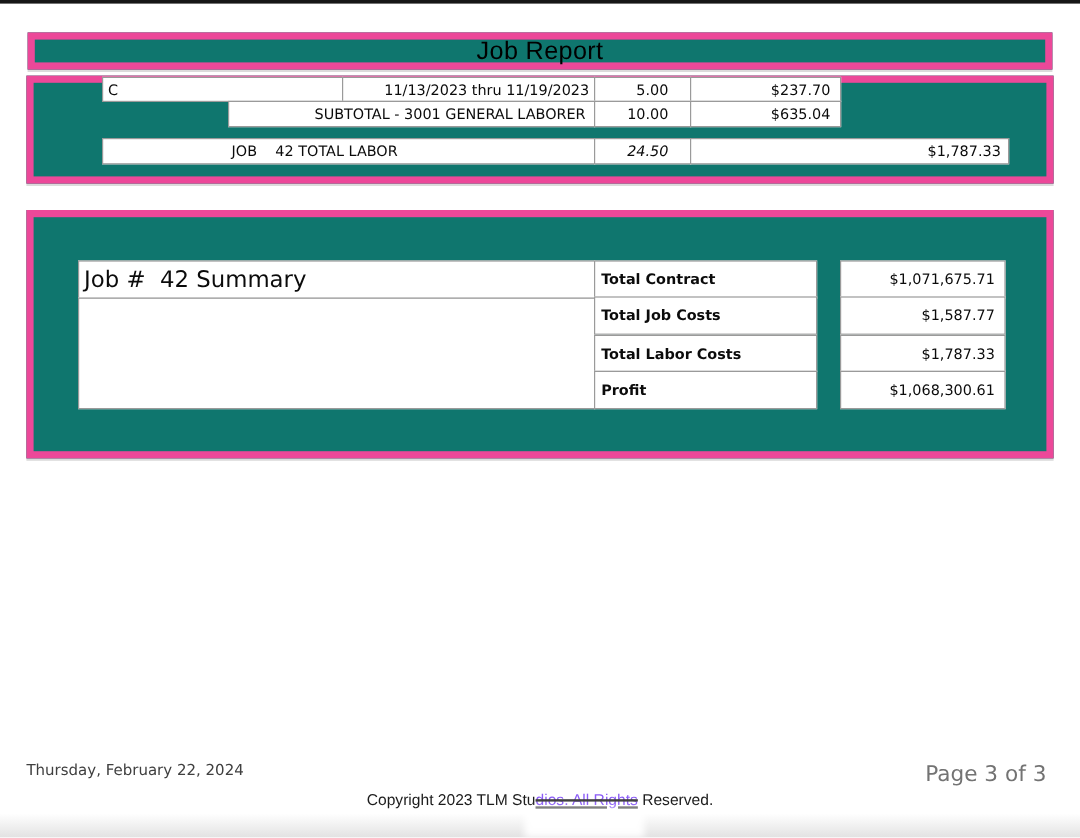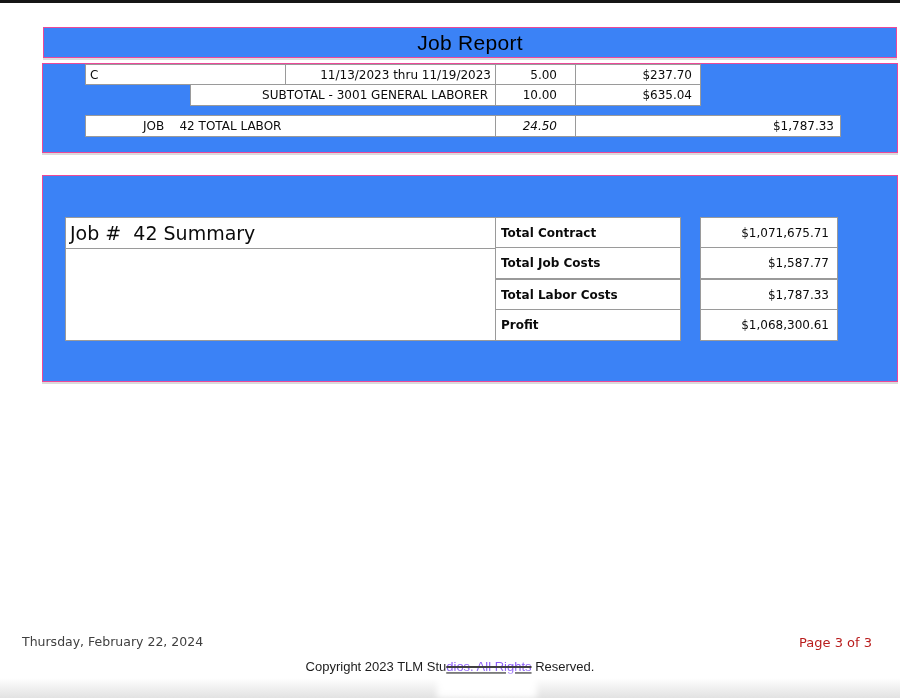--- a/index.html
+++ b/index.html
@@ -12,24 +12,23 @@
     color: #0b0b0b;
     overflow: hidden;
   }
   .abs { position: absolute; }
 
   
   .top-bar { left: 0; top: 0; width: 900px; height: 3px; background: #161616; }
 
   
   .outer-box {
-    border: 1px solid #ec4899;
-    background: #3b82f6;
+    border: 6px solid #ec4899;
+    background: #0f766e;
     box-shadow: 0 2px 0 rgba(175,175,175,0.45);
-    margin-left: 20px;
   }
   .title-box { left: 23px; top: 27px; width: 854px; height: 31px;
     display: flex; align-items: center; justify-content: center; }
   .report-title {
     font-family: "Liberation Sans", sans-serif;
     font-size: 21px; letter-spacing: 0.3px; color: #000;
   }
   .section1 { left: 22px; top: 63px; width: 856px; height: 90px; }
   .section2 { left: 22px; top: 175px; width: 856px; height: 207px; }
 
@@ -47,38 +46,38 @@
   .pre { white-space: pre; }
 
   
   .r1c1 { left: 85px;  top: 64px;  width: 201px; height: 21px; }
   .r1c2 { left: 285px; top: 64px;  width: 211px; height: 21px; padding-right: 4px; }
   .r1c3 { left: 495px; top: 64px;  width: 81px;  height: 21px; }
   .r1c4 { left: 575px; top: 64px;  width: 126px; height: 21px; padding-right: 8px; }
   .r2c1 { left: 190px; top: 84px;  width: 306px; height: 22px; padding-right: 7px; }
   .r2c2 { left: 495px; top: 84px;  width: 81px;  height: 22px; }
   .r2c3 { left: 575px; top: 84px;  width: 126px; height: 22px; padding-right: 8px; }
-  .r3c1 { left: 85px;  top: 115px; width: 411px; height: 22px; padding-left: 57px; }
+  .r3c1 { left: 85px;  top: 115px; width: 411px; height: 22px; padding-left: 107px; }
   .r3c2 { left: 495px; top: 115px; width: 81px;  height: 22px; font-style: italic; }
   .r3c3 { left: 575px; top: 115px; width: 266px; height: 22px; padding-right: 6px; }
 
   
   .sum-head { left: 65px; top: 217px; width: 431px; height: 32px;
     font-size: 19px; padding-left: 4px; white-space: pre; }
   .sum-empty { left: 65px; top: 248px; width: 431px; height: 93px; }
   .sl { left: 495px; width: 186px; font-weight: bold; padding-left: 5px; }
   .sv { left: 700px; width: 138px; justify-content: flex-end; padding-right: 8px; }
   .srow0 { top: 217px; height: 32px; }
   .srow1 { top: 247px; height: 32px; }
   .srow2 { top: 279px; height: 31px; }
   .srow3 { top: 309px; height: 32px; }
 
   
   .footer-date { left: 22px; top: 634px; font-size: 12.5px; color: #404040; }
-  .footer-page { right: 28px; top: 635px; font-size: 13px; color: #b91c1c; }
+  .footer-page { right: 28px; top: 635px; font-size: 18px; color: #737373; }
   .copyright {
     left: 0; top: 659px; width: 900px; text-align: center;
     font-family: "Liberation Sans", sans-serif; font-size: 13px; color: #1c1c1c;
   }
   .struck {
     text-decoration: underline line-through;
     text-decoration-color: #3f3f3f;
     text-decoration-thickness: 1.5px;
     color: #8b5cf6;
   }

